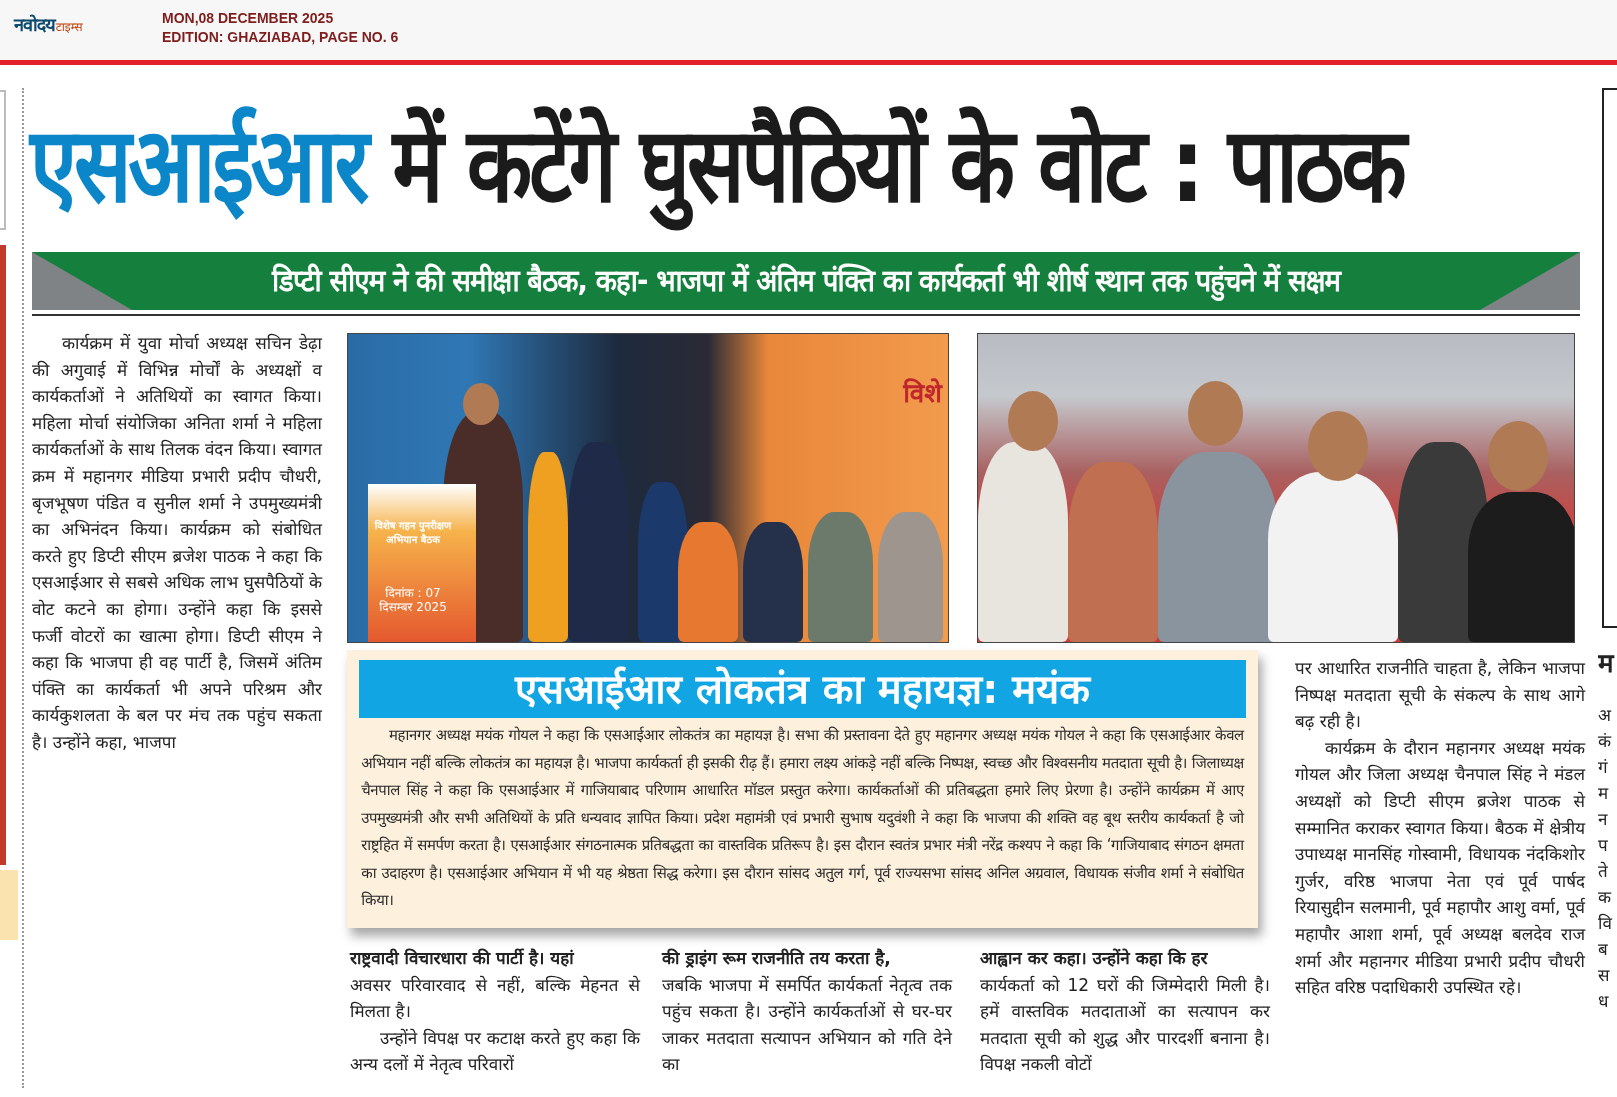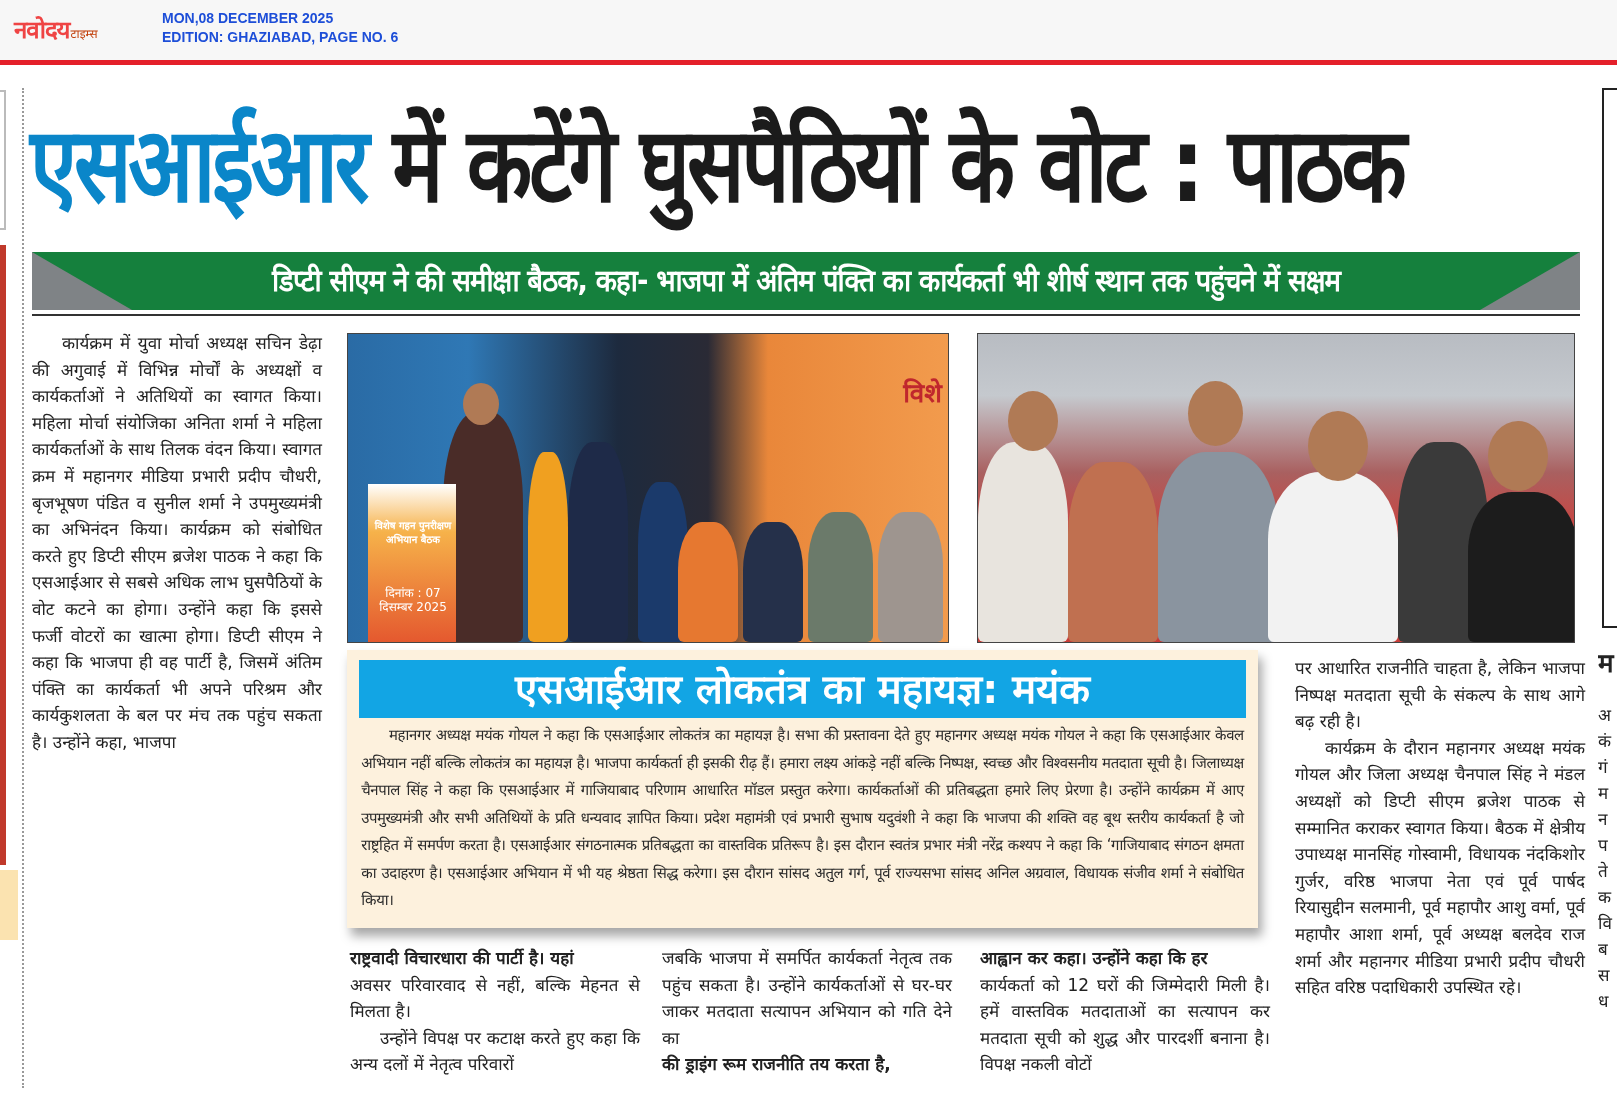--- a/index.html
+++ b/index.html
@@ -2,23 +2,23 @@
 <html><head>
 <meta charset="utf-8">
 <style>
   * { box-sizing: border-box; margin: 0; padding: 0; }
   html, body { width: 1617px; height: 1097px; overflow: hidden; background: #ffffff; }
   body { position: relative; font-family: "DejaVu Sans", sans-serif; color: #1a1a1a; }
 
   
   .topbar { position: absolute; left: 0; top: 0; width: 1617px; height: 60px; background: #f7f7f7; }
   .logo { position: absolute; left: 14px; top: 12px; display: flex; align-items: baseline; }
-  .logo .main { font-family: Liberation Serif, serif; font-weight: 900; font-size: 24px; color: #ef4444; letter-spacing: -1px; }
+  .logo .main { font-family: Liberation Serif, serif; font-weight: 900; font-size: 18px; color: #0c4a6e; letter-spacing: -1px; }
   .logo .sub { font-family: "DejaVu Sans", sans-serif; font-size: 12px; color: #c2410c; margin-left: 1px; }
-  .meta { position: absolute; left: 162px; top: 9px; font-family: "Liberation Sans", sans-serif; font-weight: bold; font-size: 14px; line-height: 19px; color: #1d4ed8; }
+  .meta { position: absolute; left: 162px; top: 9px; font-family: "Liberation Sans", sans-serif; font-weight: bold; font-size: 14px; line-height: 19px; color: #7f1d1d; }
   .redline { position: absolute; left: 0; top: 60px; width: 1617px; height: 5px; background: #e4202a; }
 
   
   .edge-left-top { position: absolute; left: 0; top: 90px; width: 6px; height: 140px; border: 2px solid #bbb; border-left: none; }
   .edge-left-red { position: absolute; left: 0; top: 245px; width: 6px; height: 620px; background: #c0392b; }
   .edge-left-yellow { position: absolute; left: 0; top: 870px; width: 18px; height: 70px; background: #fbe3b0; }
   .dotted-sep { position: absolute; left: 22px; top: 88px; height: 1000px; border-left: 2px dotted #999; }
 
   
   .headline { position: absolute; left: 30px; top: 90px; width: 1560px; height: 150px; white-space: nowrap; font-family: "DejaVu Sans", sans-serif; font-weight: 900; font-size: 104px; line-height: 150px; letter-spacing: -4px; transform: scaleX(0.82); transform-origin: left center; }
@@ -47,21 +47,21 @@
   .col-b2 { left: 662px; top: 945px; width: 290px; }
   .col-b3 { left: 980px; top: 945px; width: 290px; }
   .col-r  { left: 1295px; top: 655px; width: 290px; }
 
   
   .photo { position: absolute; overflow: hidden; border: 1px solid #444; }
   .photo1 { left: 347px; top: 333px; width: 602px; height: 310px;
     background: linear-gradient(90deg, #2a6ba5 0%, #2f78b5 20%, #1d2a3e 45%, #2a2a35 60%, #e9873a 70%, #f29b4d 100%); }
   .photo2 { left: 977px; top: 333px; width: 598px; height: 310px;
     background: linear-gradient(180deg, #b8bcc2 0%, #c5c9ce 20%, #a96060 45%, #d63a35 70%, #c93c38 100%); }
-  .photo .podium { position: absolute; left: 20px; top: 150px; width: 88px; height: 160px; background: linear-gradient(180deg, #ffffff 0%, #f6b24a 30%, #e4572e 100%); }
+  .photo .podium { position: absolute; left: 20px; top: 150px; width: 108px; height: 160px; background: linear-gradient(180deg, #ffffff 0%, #f6b24a 30%, #e4572e 100%); }
   .photo .podium-text { position: absolute; left: 4px; bottom: 30px; width: 82px; text-align: center; color: #fff; font-weight: bold; font-size: 10px; line-height: 14px; }
   .photo .banner-text { position: absolute; right: 6px; top: 40px; font-size: 26px; font-weight: bold; color: #c0272d; }
   .photo .people { position: absolute; left: 0; bottom: 0; width: 100%; height: 55%; }
   .photo .person { position: absolute; bottom: 0; border-radius: 40% 40% 6px 6px; }
   .photo .head { position: absolute; border-radius: 50%; background: #b07a55; }
 
   
   .hl-box { position: absolute; left: 347px; top: 650px; width: 911px; height: 278px; background: #fdf1dd; box-shadow: 4px 8px 10px rgba(0,0,0,0.35); }
   .hl-title { position: absolute; left: 12px; top: 10px; width: 887px; height: 58px; background: #12a5e4; color: #ffffff; font-family: "DejaVu Sans", sans-serif; font-weight: bold; font-size: 40px; line-height: 58px; text-align: center; }
   .hl-body { position: absolute; left: 12px; top: 72px; width: 887px; font-family: "DejaVu Sans", sans-serif; font-size: 15px; line-height: 27.5px; color: #2a2a2a; text-align: justify; text-indent: 28px; letter-spacing: -0.4px; transform: scaleX(0.995); }
@@ -142,22 +142,22 @@
   <div class="hl-title">एसआईआर लोकतंत्र का महायज्ञ: मयंक</div>
   <div class="hl-body">महानगर अध्यक्ष मयंक गोयल ने कहा कि एसआईआर लोकतंत्र का महायज्ञ है। सभा की प्रस्तावना देते हुए महानगर अध्यक्ष मयंक गोयल ने कहा कि एसआईआर केवल अभियान नहीं बल्कि लोकतंत्र का महायज्ञ है। भाजपा कार्यकर्ता ही इसकी रीढ़ हैं। हमारा लक्ष्य आंकड़े नहीं बल्कि निष्पक्ष, स्वच्छ और विश्वसनीय मतदाता सूची है। जिलाध्यक्ष चैनपाल सिंह ने कहा कि एसआईआर में गाजियाबाद परिणाम आधारित मॉडल प्रस्तुत करेगा। कार्यकर्ताओं की प्रतिबद्धता हमारे लिए प्रेरणा है। उन्होंने कार्यक्रम में आए उपमुख्यमंत्री और सभी अतिथियों के प्रति धन्यवाद ज्ञापित किया। प्रदेश महामंत्री एवं प्रभारी सुभाष यदुवंशी ने कहा कि भाजपा की शक्ति वह बूथ स्तरीय कार्यकर्ता है जो राष्ट्रहित में समर्पण करता है। एसआईआर संगठनात्मक प्रतिबद्धता का वास्तविक प्रतिरूप है। इस दौरान स्वतंत्र प्रभार मंत्री नरेंद्र कश्यप ने कहा कि ‘गाजियाबाद संगठन क्षमता का उदाहरण है। एसआईआर अभियान में भी यह श्रेष्ठता सिद्ध करेगा। इस दौरान सांसद अतुल गर्ग, पूर्व राज्यसभा सांसद अनिल अग्रवाल, विधायक संजीव शर्मा ने संबोधित किया।</div>
 </div>
 
 <div class="col col-b1">
   <p class="noindent bold">राष्ट्रवादी विचारधारा की पार्टी है। यहां</p>
   <p class="noindent">अवसर परिवारवाद से नहीं, बल्कि मेहनत से मिलता है।</p>
   <p>उन्होंने विपक्ष पर कटाक्ष करते हुए कहा कि अन्य दलों में नेतृत्व परिवारों</p>
 </div>
 <div class="col col-b2">
+  <p class="noindent bold">की ड्राइंग रूम राजनीति तय करता है,</p>
   <p class="noindent">जबकि भाजपा में समर्पित कार्यकर्ता नेतृत्व तक पहुंच सकता है। उन्होंने कार्यकर्ताओं से घर-घर जाकर मतदाता सत्यापन अभियान को गति देने का</p>
-  <p class="noindent bold">की ड्राइंग रूम राजनीति तय करता है,</p>
 </div>
 <div class="col col-b3">
   <p class="noindent bold">आह्वान कर कहा। उन्होंने कहा कि हर</p>
   <p class="noindent">कार्यकर्ता को 12 घरों की जिम्मेदारी मिली है। हमें वास्तविक मतदाताओं का सत्यापन कर मतदाता सूची को शुद्ध और पारदर्शी बनाना है। विपक्ष नकली वोटों</p>
 </div>
 
 <div class="col col-r">
   <p class="noindent">पर आधारित राजनीति चाहता है, लेकिन भाजपा निष्पक्ष मतदाता सूची के संकल्प के साथ आगे बढ़ रही है।</p>
   <p>कार्यक्रम के दौरान महानगर अध्यक्ष मयंक गोयल और जिला अध्यक्ष चैनपाल सिंह ने मंडल अध्यक्षों को डिप्टी सीएम ब्रजेश पाठक से सम्मानित कराकर स्वागत किया। बैठक में क्षेत्रीय उपाध्यक्ष मानसिंह गोस्वामी, विधायक नंदकिशोर गुर्जर, वरिष्ठ भाजपा नेता एवं पूर्व पार्षद रियासुद्दीन सलमानी, पूर्व महापौर आशु वर्मा, पूर्व महापौर आशा शर्मा, पूर्व अध्यक्ष बलदेव राज शर्मा और महानगर मीडिया प्रभारी प्रदीप चौधरी सहित वरिष्ठ पदाधिकारी उपस्थित रहे।</p>
 </div>

